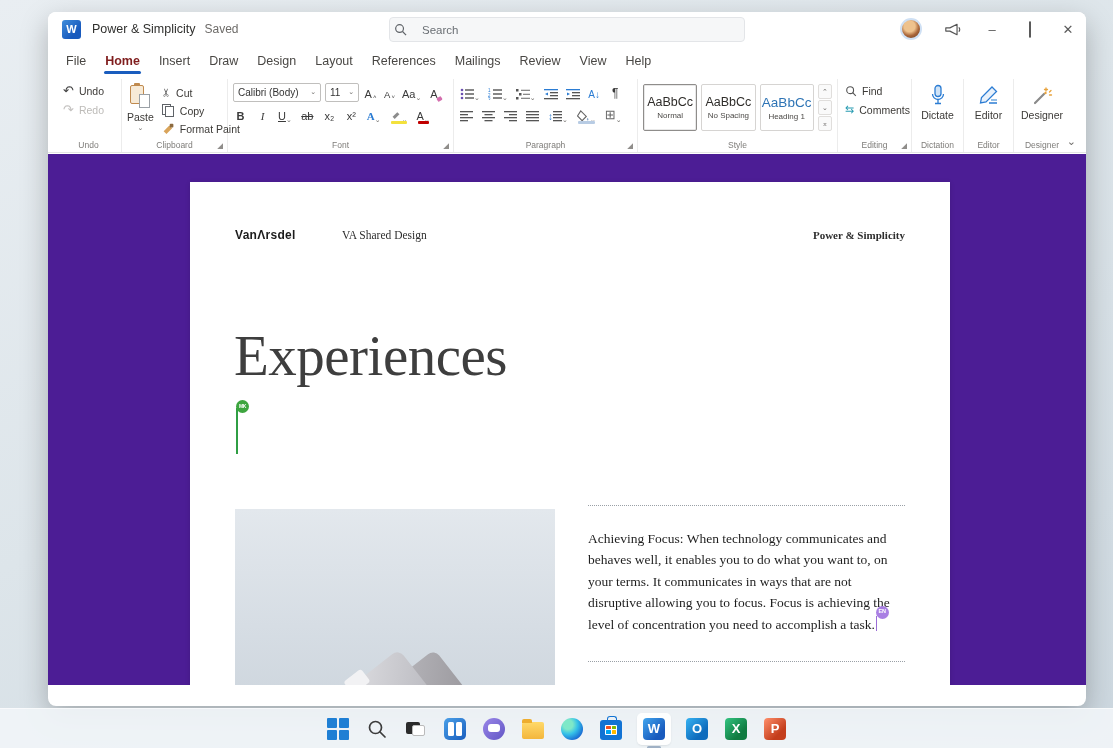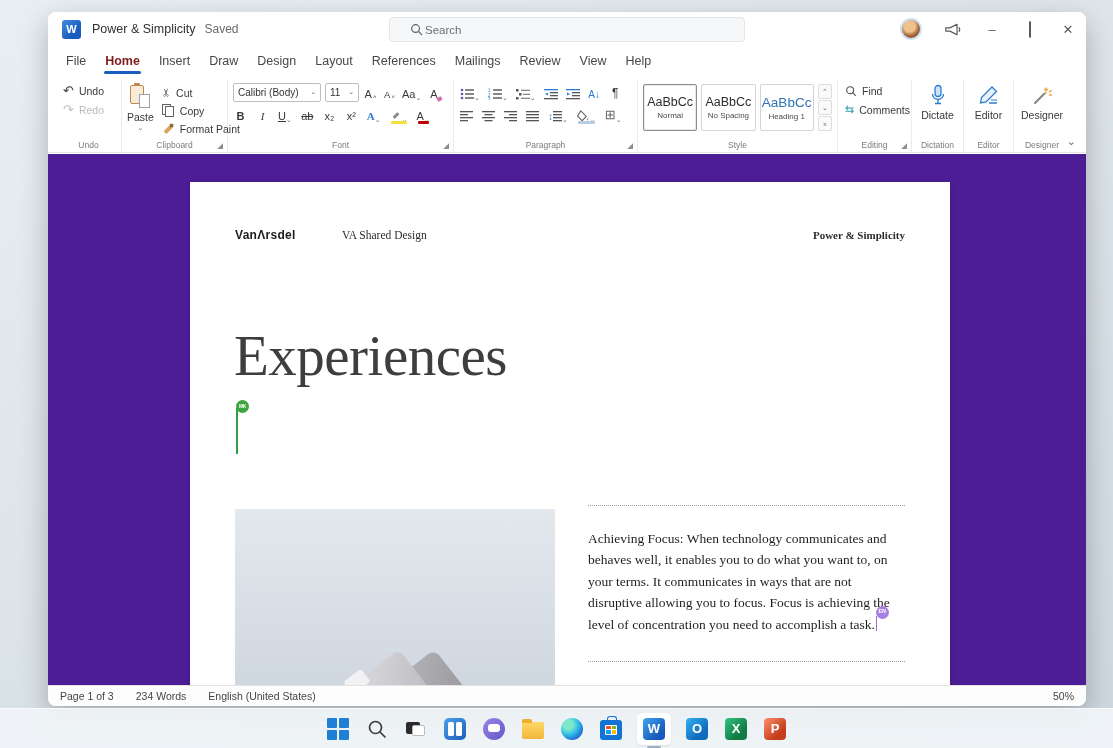--- a/index.html
+++ b/index.html
@@ -15,21 +15,21 @@
     overflow:hidden; }
   
   .titlebar { height:34px; display:flex; align-items:center; position:relative; background:#fff; }
   .word-logo { width:19px; height:19px; margin-left:14px; border-radius:3px;
     background:linear-gradient(135deg,#3f8ddb 0%,#185abd 70%); color:#fff;
     font-size:11px; font-weight:bold; display:flex; align-items:center; justify-content:center; }
   .doc-title { margin-left:11px; font-size:12.5px; color:#30302e; }
   .save-status { margin-left:9px; font-size:12px; color:#6d6b68; }
   .searchbox { position:absolute; left:50%; transform:translateX(-50%); top:5px;
     width:356px; height:25px; background:#f6f7f8; border:1px solid #e3e5e8;
-    border-radius:4px; display:flex; align-items:center; padding:0 20px; gap:2px; }
+    border-radius:4px; display:flex; align-items:center; padding:0 4px; gap:15px; }
   .searchbox input { border:none; outline:none; background:transparent; font-size:11.5px;
     color:#444; width:100%; font-family:"Liberation Sans",sans-serif; }
   .searchbox input::placeholder { color:#6a6f74; }
   .tb-right { position:absolute; right:10px; top:0; height:34px; display:flex; align-items:center; gap:22px; }
   .avatar { width:22px; height:22px; border-radius:50%;
     background:radial-gradient(circle at 42% 35%,#eec28d 0 35%,#a9663a 60%,#5f3a22 100%);
     border:2px solid #cfe0f4; }
   .winctl { font-size:13px; color:#5a5a5a; width:16px; text-align:center; cursor:default; }
   .max-box { width:10px; height:10px; border:1.2px solid #5a5a5a; border-radius:2px; }
   
@@ -594,26 +594,20 @@
         </div>
       </div>
 
       <div class="text-col">
         <div class="body-par"><span>Achieving Focus: When technology communicates and behaves well, it enables you to do what you want to, on your terms. It communicates in ways that are not disruptive allowing you to focus. Focus is achieving the level of concentration you need to accomplish a task.</span><span class="cursor-en"><span class="flag">EN</span></span></div>
       </div>
 
     </div>
   </div>
 
-  <div class="statusbar">
-    <span>Page 1 of 3</span>
-    <span>234 Words</span>
-    <span>English (United States)</span>
-    <span class="sb-right">50%</span>
-  </div>
 </div>
 
 <div class="taskbar">
   <div class="tk">
     <span class="start-grid">
         <i></i>
         <i></i>
         <i></i>
         <i></i>
       </span>

